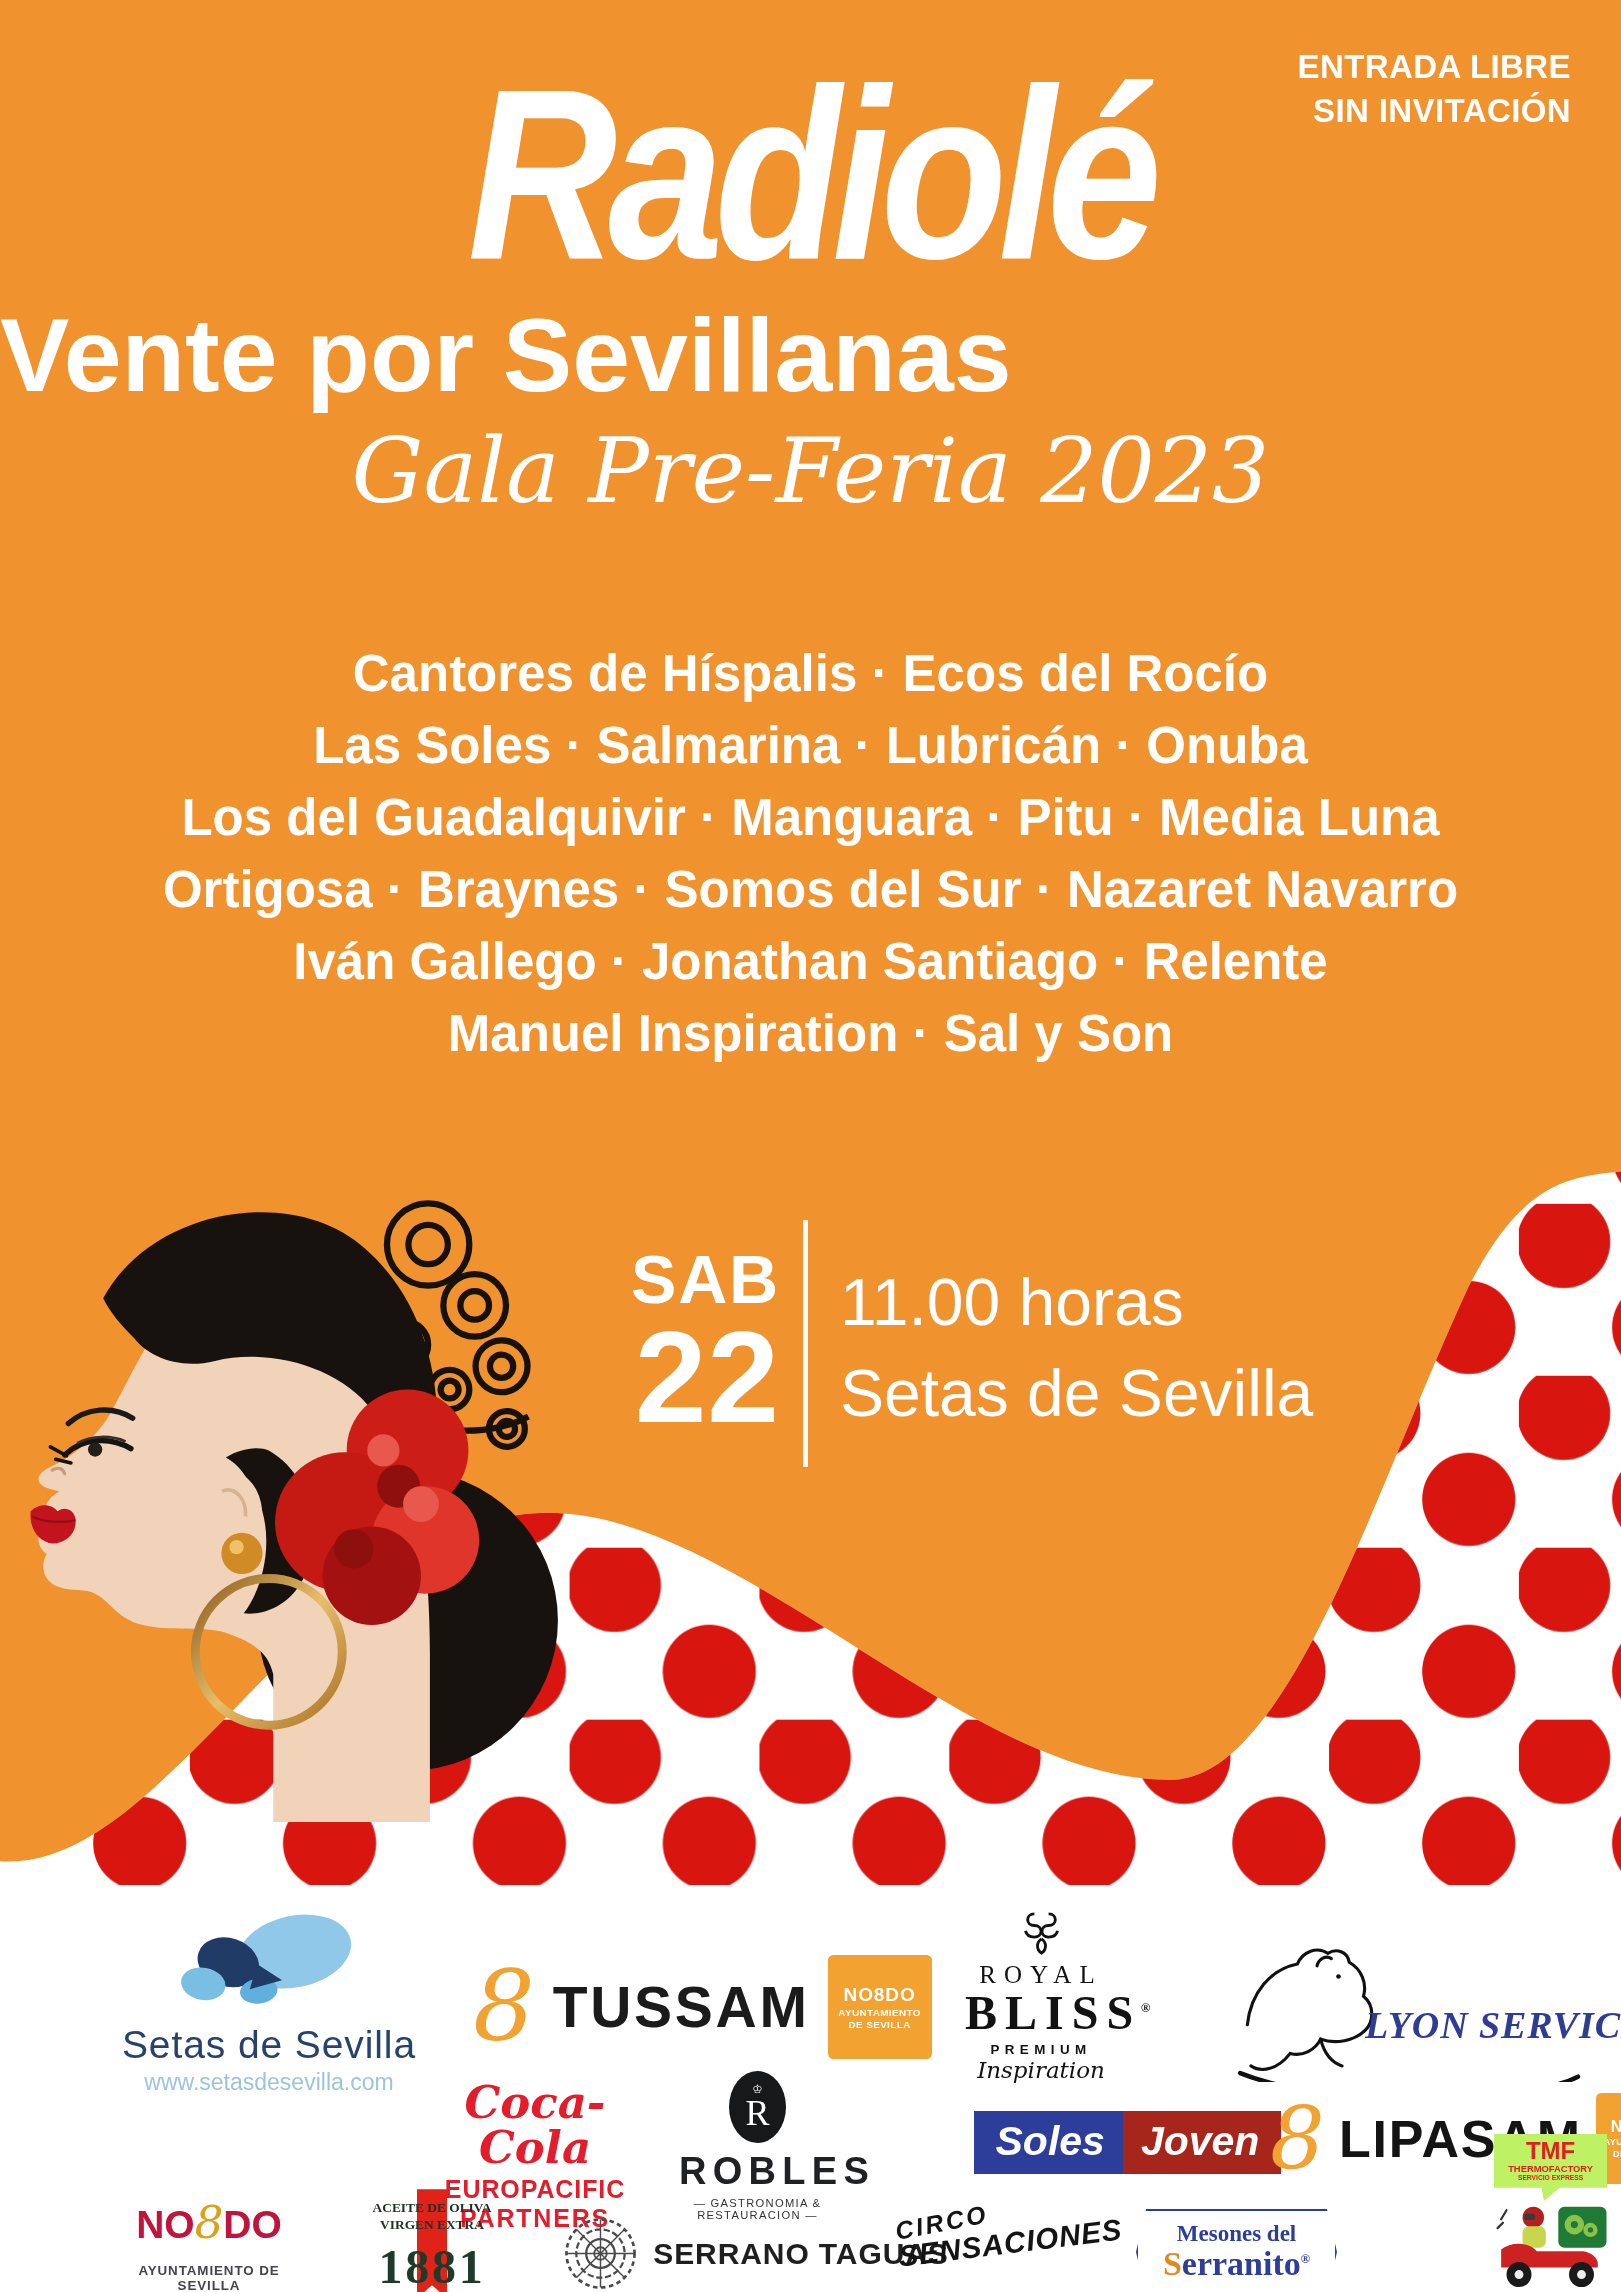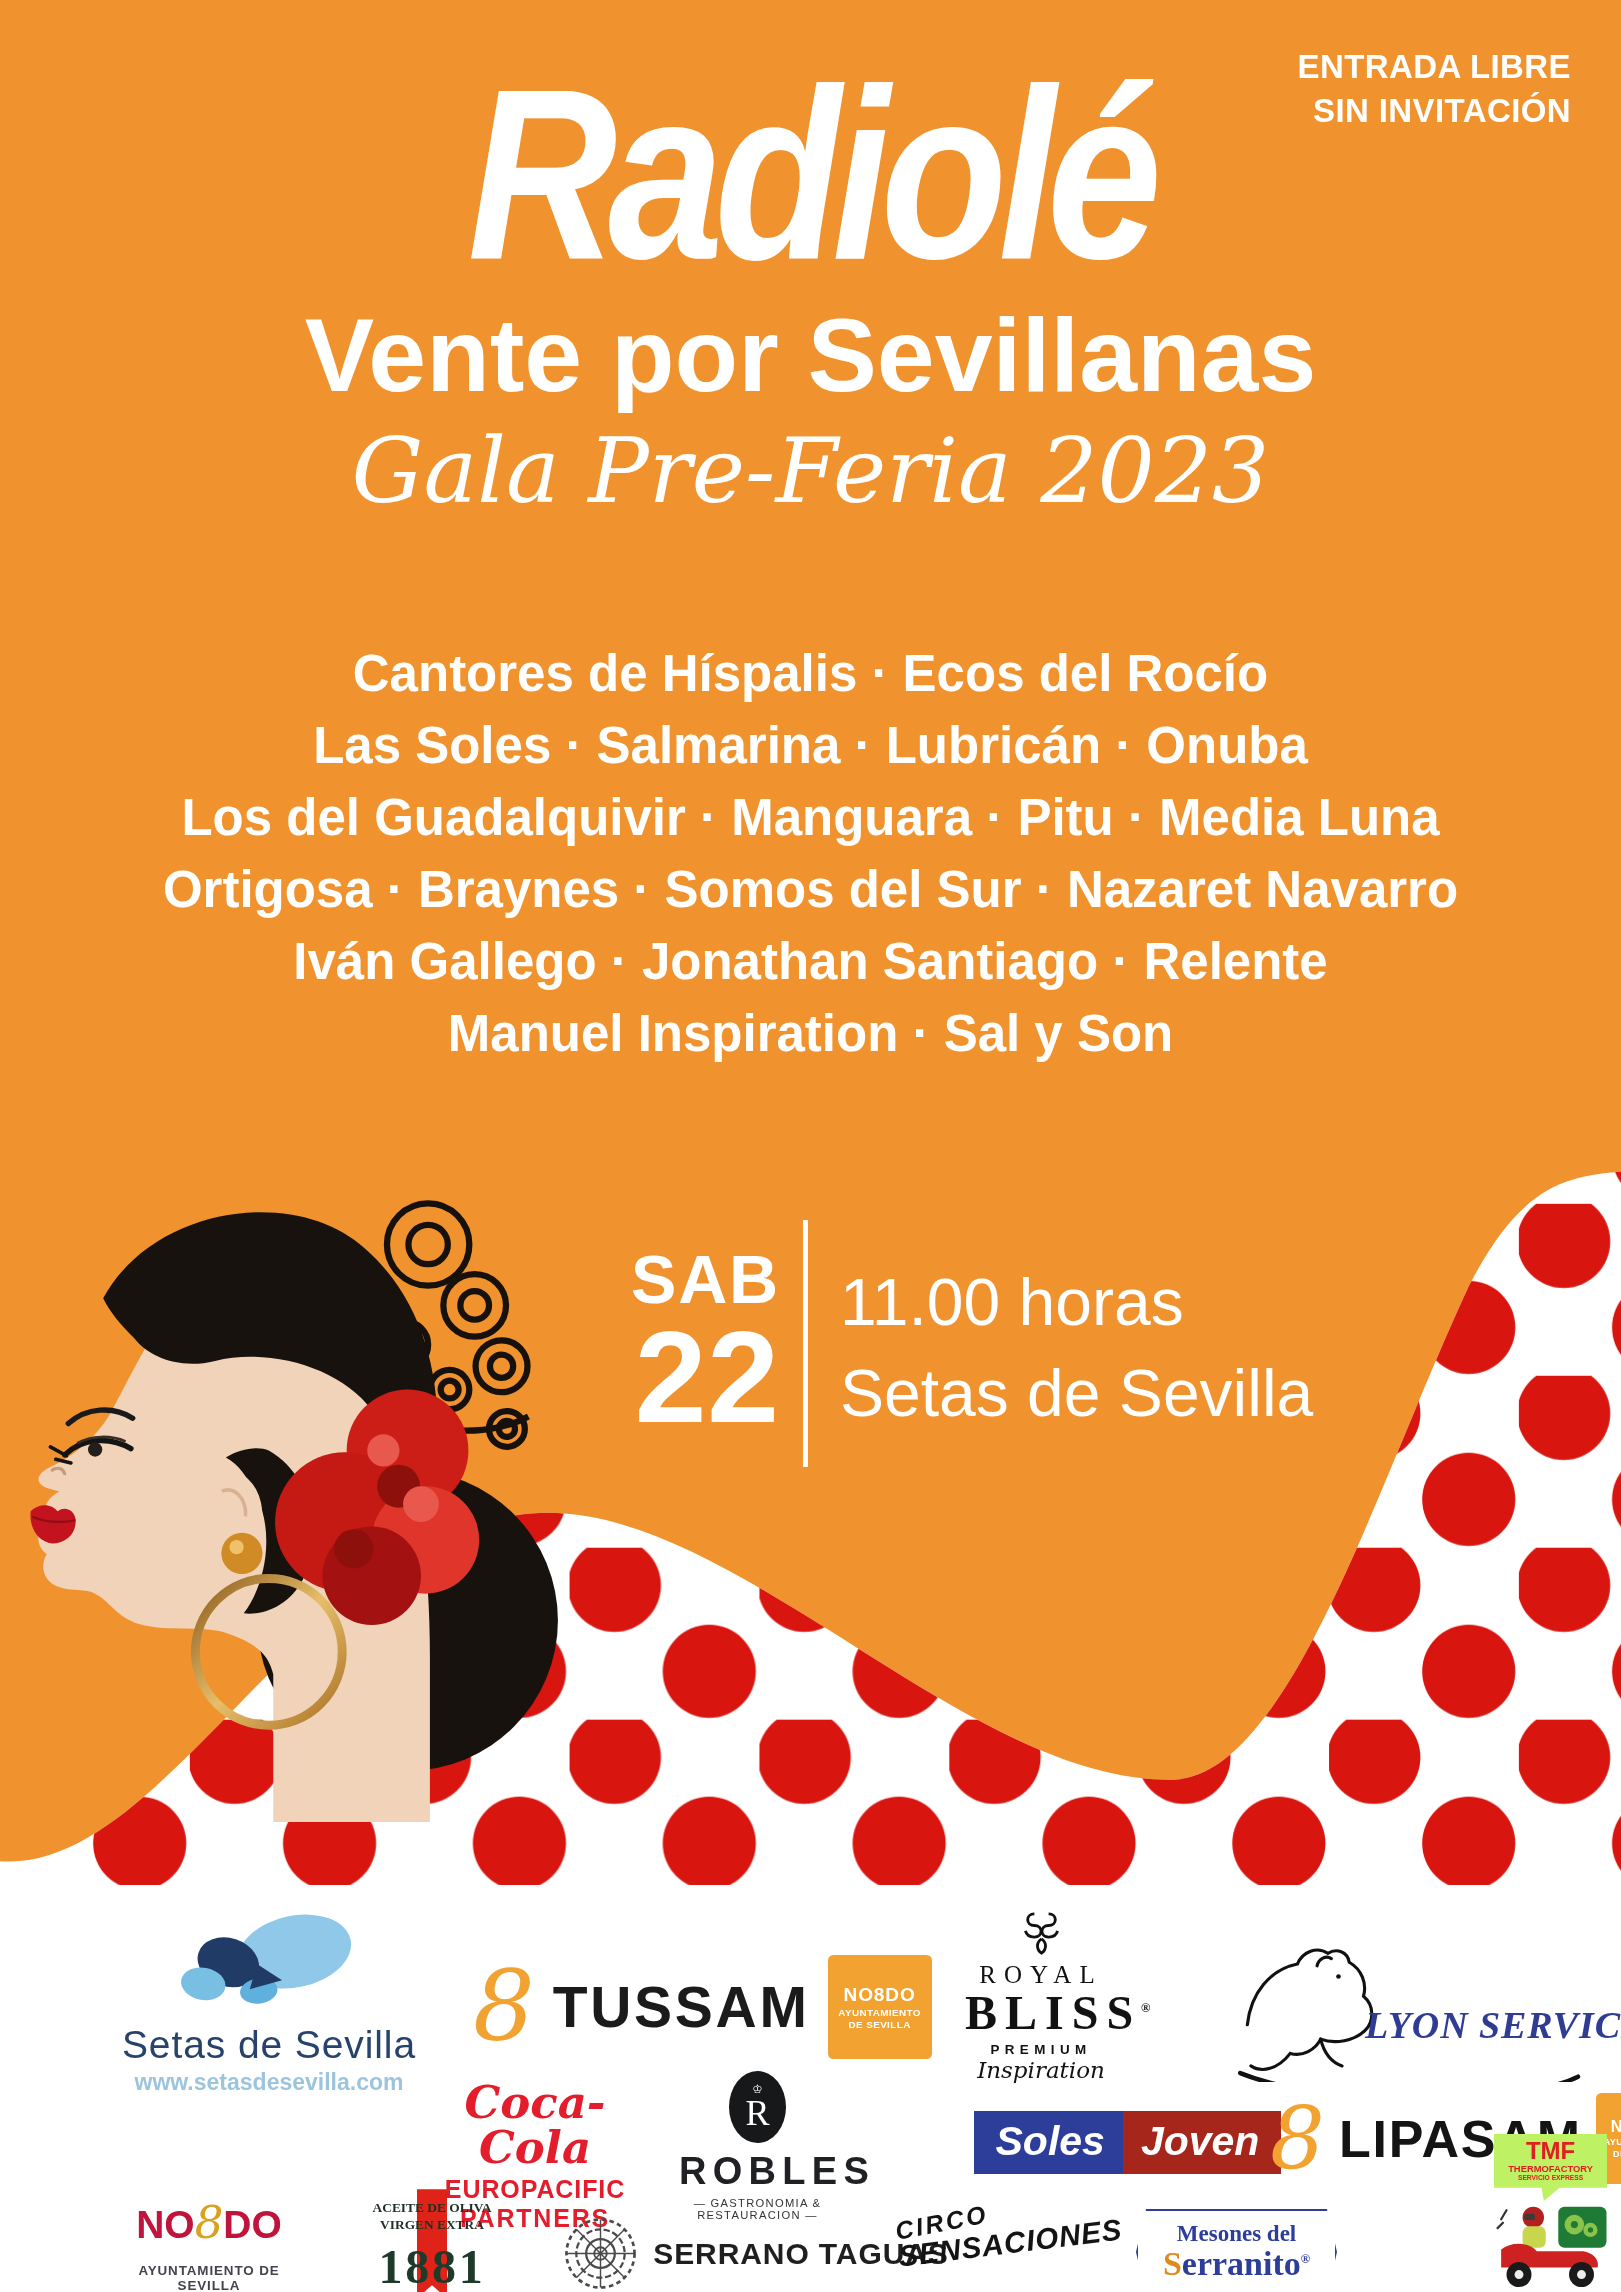--- a/index.html
+++ b/index.html
@@ -7,42 +7,42 @@
   .poster{position:relative;width:1621px;height:2293px;background:#F0932E;overflow:hidden;}
   .abs{position:absolute;}
 
   .free-entry{top:45px;right:50px;text-align:right;color:#fff;font-weight:800;
     font-size:33px;line-height:1.32;letter-spacing:0.4px;}
 
   .title{top:52px;left:0;width:100%;text-align:center;color:#fff;
     font-size:244px;font-weight:800;font-style:italic;letter-spacing:-10.7px;line-height:1;}
   .title>span{display:inline-block;transform:scaleX(.85);}
 
-  .subtitle{top:303px;left:0;width:100%;text-align:center;color:#fff;
+  .subtitle{top:303px;left:0;width:100%;text-align:left;color:#fff;
     font-size:104px;font-weight:700;letter-spacing:0px;line-height:1;}
 
   .tagline{top:421px;left:0;width:100%;text-align:center;color:#fff;
     font-family:"DejaVu Serif",serif;font-style:italic;font-size:90px;line-height:1.1;}
 
   .lineup{top:638px;left:0;width:100%;text-align:center;color:#fff;
     font-size:51px;font-weight:700;line-height:72px;}
 
   .event-day{left:502px;top:1243px;width:278px;text-align:right;color:#fff;font-weight:700;}
   .event-day .day{font-size:68px;line-height:72px;letter-spacing:1.8px;}
   .event-day .date{font-size:129px;line-height:125px;letter-spacing:0.9px;}
   .event-divider{left:803px;top:1220px;width:4.5px;height:247px;background:#fff;}
   .event-info{left:840px;top:1257px;color:#fff;font-weight:500;font-size:66px;line-height:91px;}
 
   .footer{left:0;top:1885px;width:1621px;height:407px;background:#fff;}
 
   
   .logo{position:absolute;}
   .setas{left:63px;top:27px;width:412px;text-align:center;}
   .setas-name{font-size:39px;color:#27436B;letter-spacing:0.9px;margin-top:1.8px;}
-  .setas-url{font-size:23px;color:#9CC5DD;margin-top:1.8px;font-weight:bold;}
+  .setas-url{font-size:23px;color:#9CC5DD;margin-top:1.8px;}
 
   .tussam{left:473px;top:70px;display:flex;align-items:center;gap:18px;}
   .eight-glyph{font-family:"DejaVu Serif",serif;font-style:italic;color:#F2A230;font-size:97px;line-height:.9;font-weight:400;}
   .tussam-name{font-size:57px;font-weight:600;color:#1b1b1b;letter-spacing:2.7px;}
   .nosdo-badge{width:104px;height:104px;background:#F2A230;border-radius:5.4px;color:#fff;
      display:flex;flex-direction:column;align-items:center;justify-content:center;line-height:1.25;}
   .nosdo-badge .b1{font-size:19px;font-weight:700;letter-spacing:0.9px;}
   .nosdo-badge .b2{font-size:9.9px;font-weight:600;letter-spacing:0.4px;}
 
   .royal{left:965px;top:25px;width:152px;text-align:center;color:#121212;}

